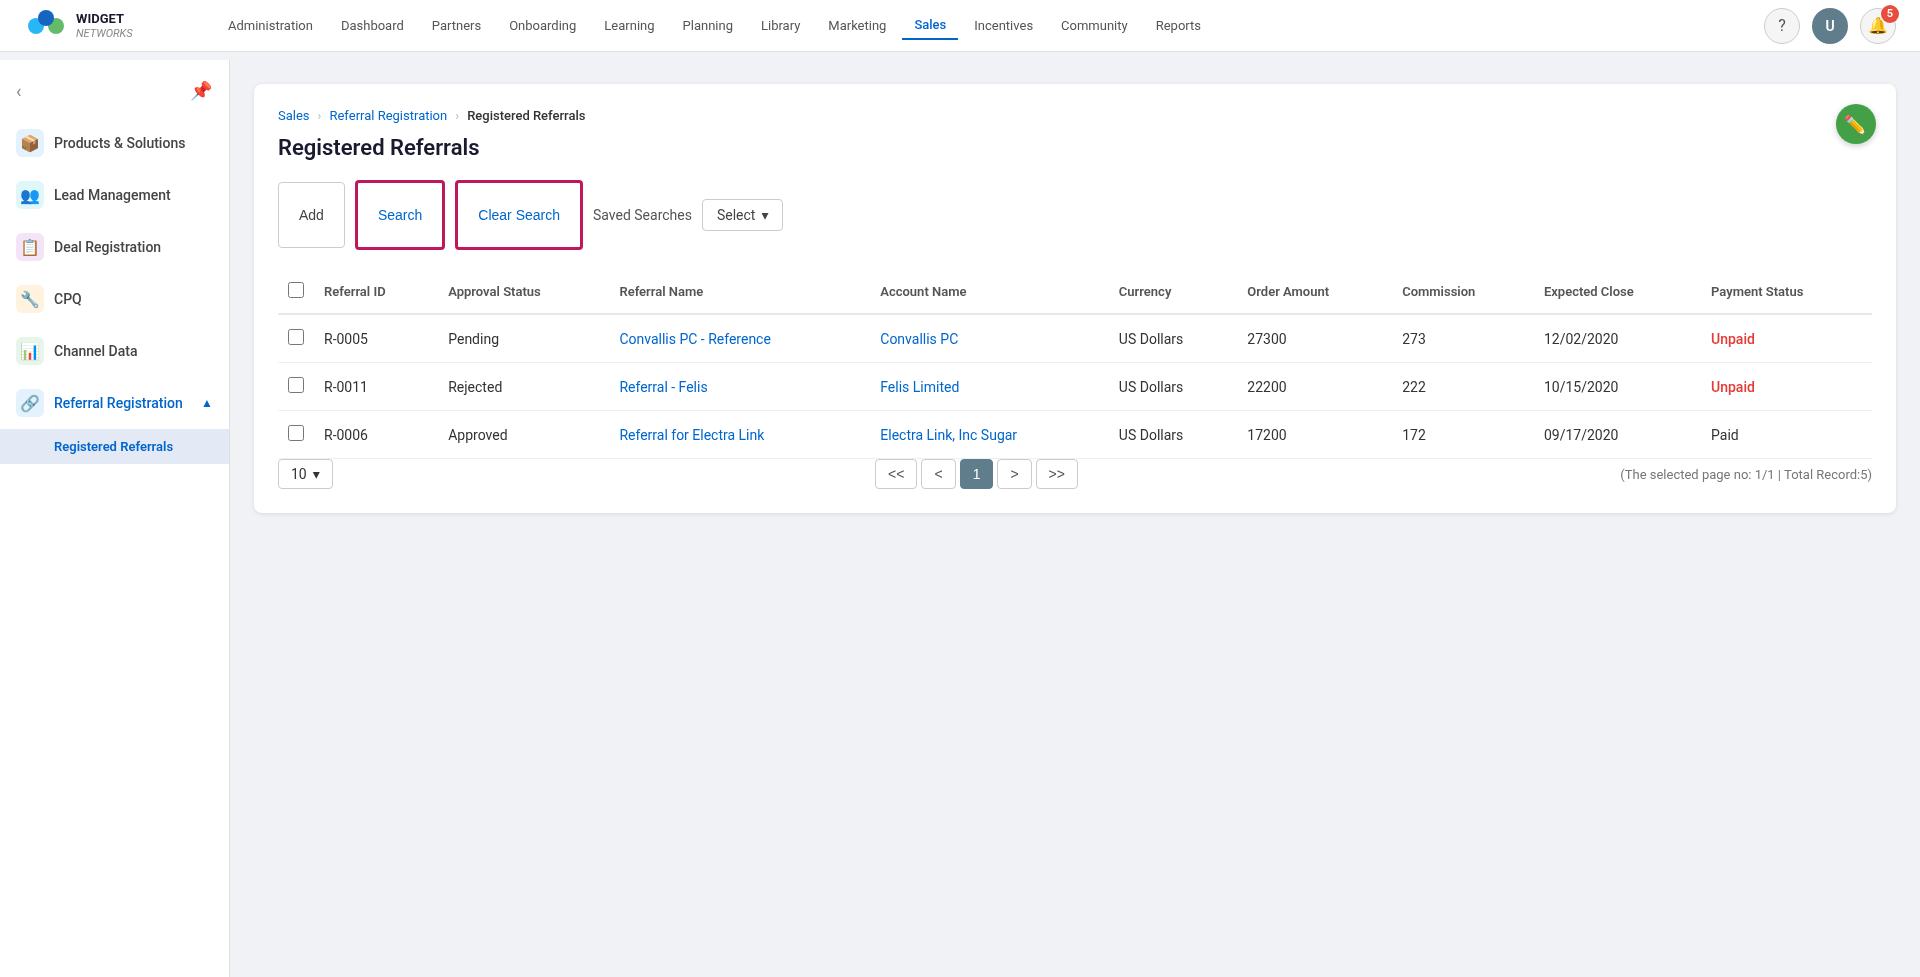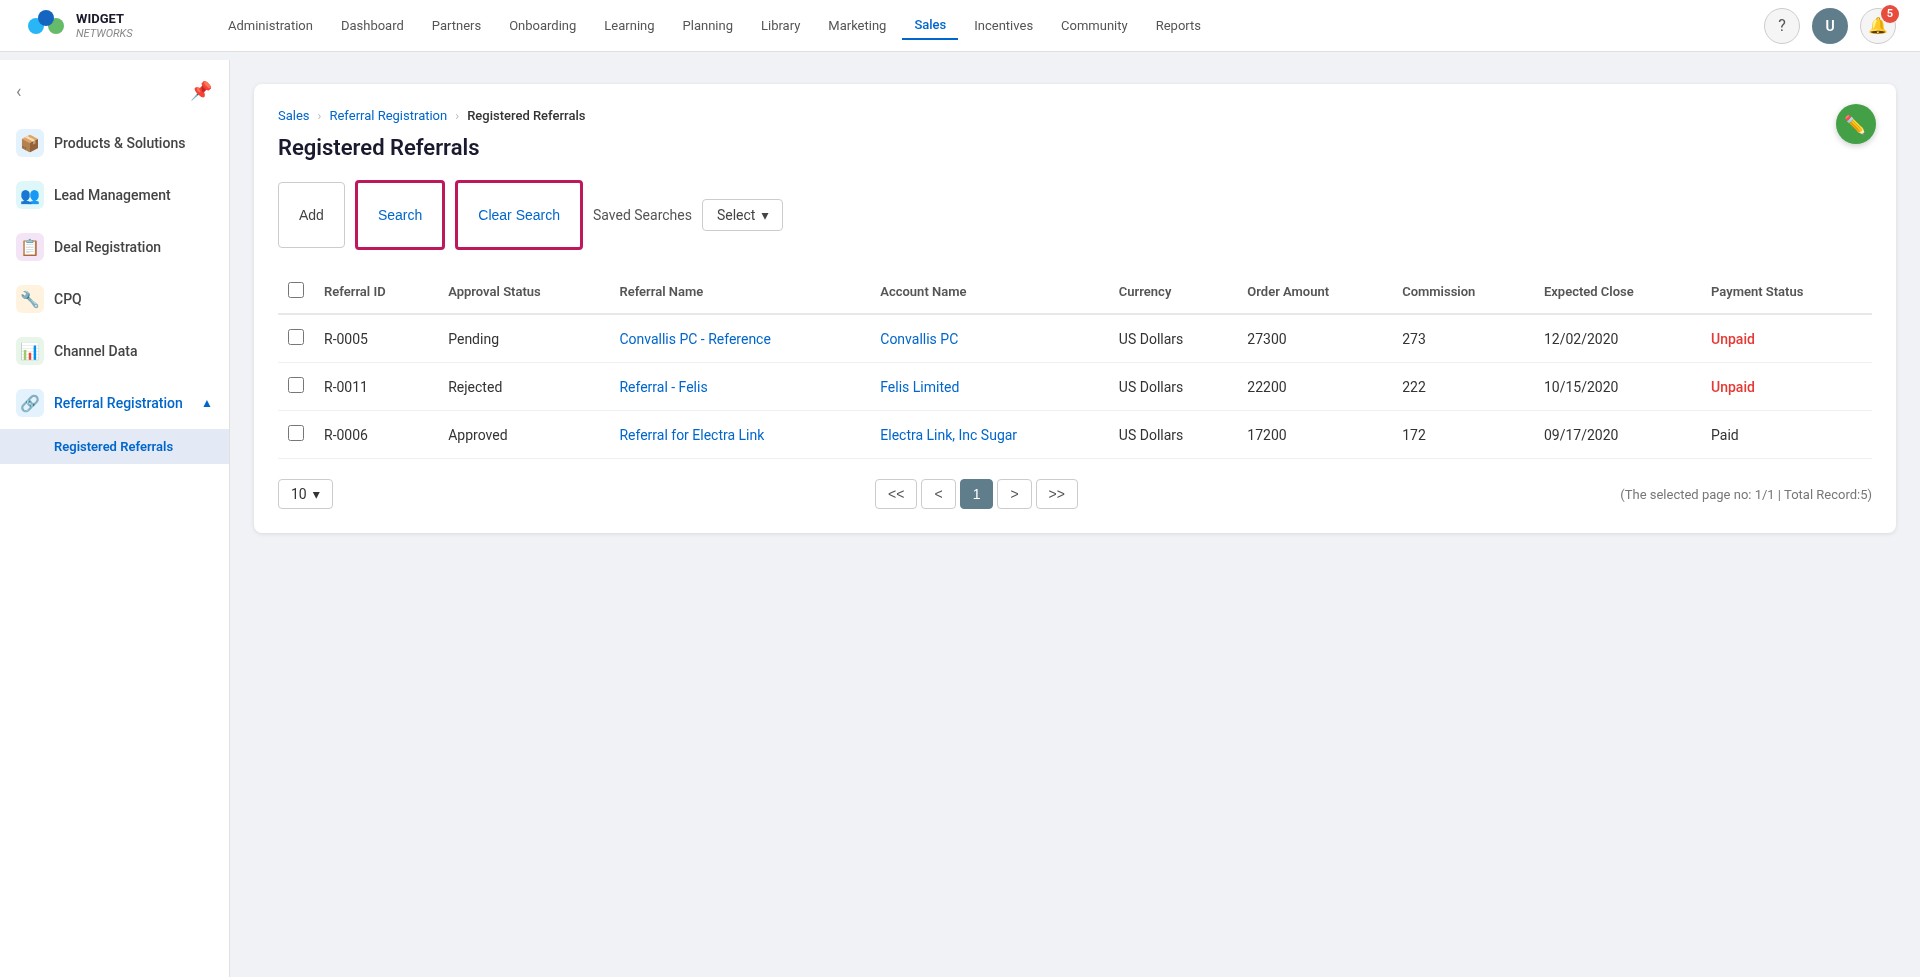--- a/index.html
+++ b/index.html
@@ -303,21 +303,20 @@
     input[type="checkbox"] {
       width: 16px; height: 16px;
       cursor: pointer;
     }
 
     
     .pagination-bar {
       display: flex;
       align-items: center;
       justify-content: space-between;
-      margin-top: 20px;
     }
     .page-size-select {
       display: flex;
       align-items: center;
       gap: 6px;
       border: 1px solid #ccc;
       padding: 6px 12px;
       border-radius: 4px;
       background: #fff;
       cursor: pointer;

